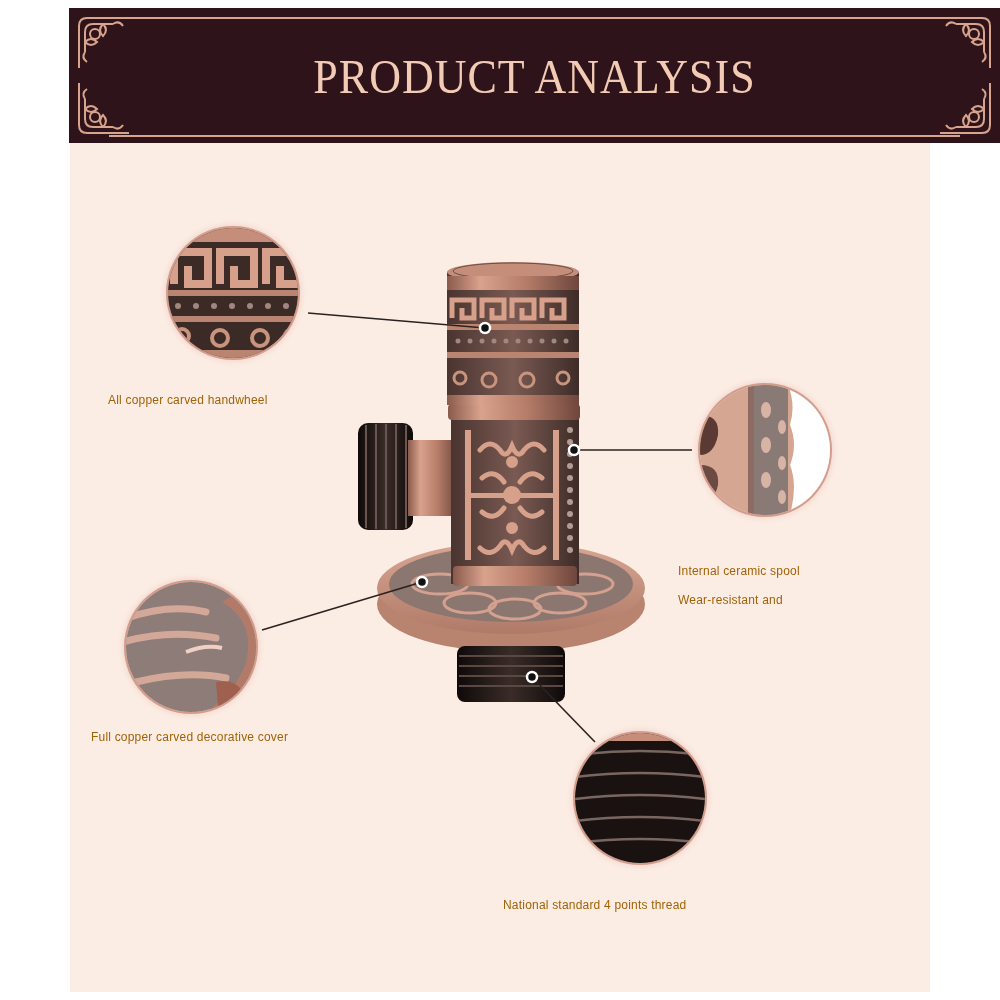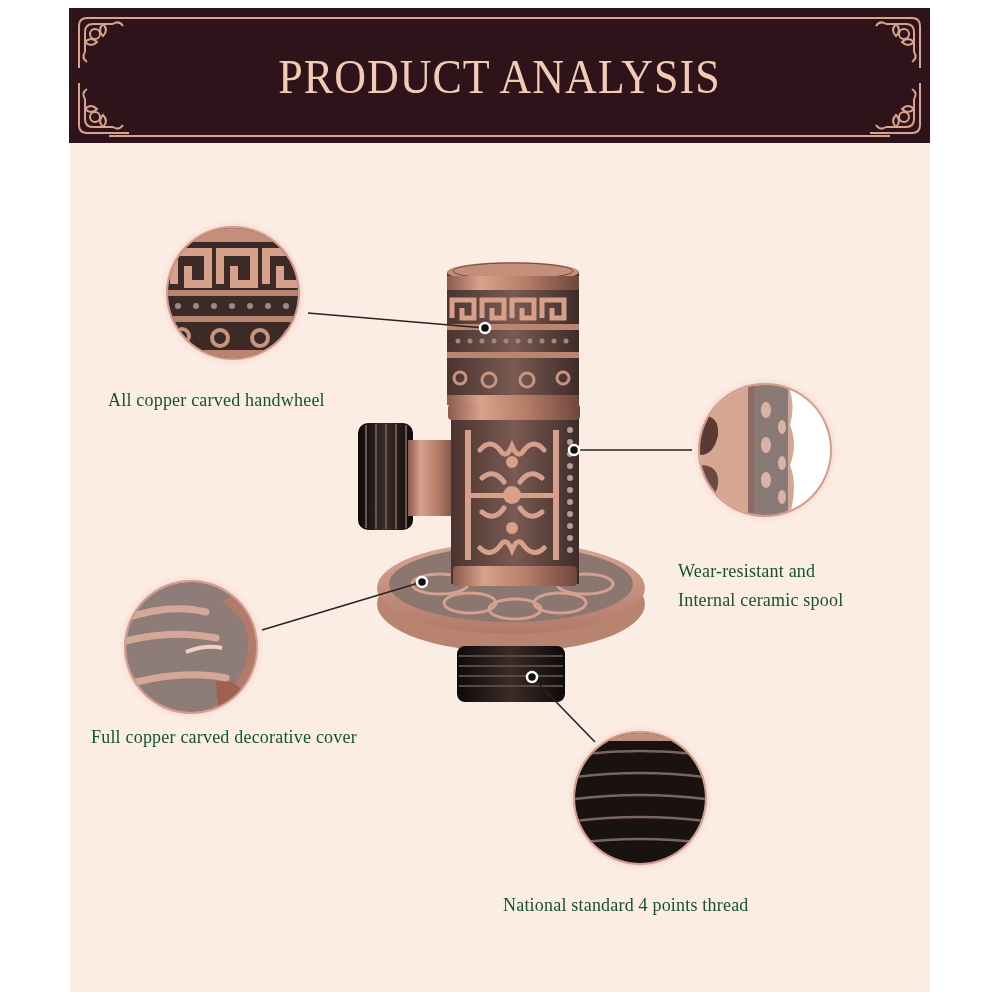--- a/index.html
+++ b/index.html
@@ -6,21 +6,21 @@
   body {
     width: 1000px; height: 1000px; position: relative; overflow: hidden;
     background: #ffffff;
     font-family: "Liberation Sans", "DejaVu Sans", sans-serif;
   }
   .panel {
     position: absolute; left: 70px; top: 143px; width: 860px; height: 849px;
     background: #fcede4;
   }
   .banner {
-    position: absolute; left: 69px; top: 8px; width: 861px; height: 135px;
+    position: absolute; left: 69px; top: 8px; width: 931px; height: 135px;
     background: #2e141a;
     overflow: hidden;
   }
   .banner .line-top, .banner .line-bot {
     position: absolute; left: 40px; right: 40px; height: 2px; background: #d9a48e;
   }
   .banner .line-top { top: 9px; }
   .banner .line-bot { top: 127px; }
   .banner-title {
     position: absolute; left: 0; right: 0; top: 44px;
@@ -31,22 +31,22 @@
     transform: scaleY(1.08);
   }
   .corner { position: absolute; width: 60px; height: 60px; }
   .corner svg { width: 60px; height: 60px; display: block; }
   .c-tl { left: 4px; top: 4px; }
   .c-tr { right: 4px; top: 4px; transform: scaleX(-1); }
   .c-bl { left: 4px; bottom: 4px; transform: scaleY(-1); }
   .c-br { right: 4px; bottom: 4px; transform: scale(-1,-1); }
 
   .label {
-    position: absolute; color: #14532d; font-size: 18px; line-height: 29px;
-    white-space: nowrap; letter-spacing: 0.2px; font-family: Liberation Serif, serif;
+    position: absolute; color: #a16207; font-size: 12px; line-height: 29px;
+    white-space: nowrap; letter-spacing: 0.2px;
   }
   .label span { display: block; }
 
   .zoom-circle {
     position: absolute; width: 130px; height: 130px; border-radius: 50%;
     overflow: hidden; box-shadow: 0 0 0 2px #d49c8c, 0 0 8px rgba(190,120,110,0.45);
   }
   .zoom-circle svg { width: 130px; height: 130px; display: block; }
 
   .leaders { position: absolute; left: 0; top: 0; width: 1000px; height: 1000px; pointer-events: none; }
@@ -321,22 +321,22 @@
       <path d="M0 110 Q65 102 130 110"></path>
     </g>
   </svg>
 </div>
 
 <div class="label" style="left:108px; top:386px;">
   <span>All copper carved handwheel</span>
 </div>
 
 <div class="label" style="left:678px; top:557px;">
+  <span>Internal ceramic spool</span>
   <span>Wear-resistant and</span>
-  <span>Internal ceramic spool</span>
 </div>
 
 <div class="label" style="left:91px; top:723px;">
   <span>Full copper carved decorative cover</span>
 </div>
 
 <div class="label" style="left:503px; top:883px;margin-top:8px;">
   <span>National standard 4 points thread</span>
 </div>
 

